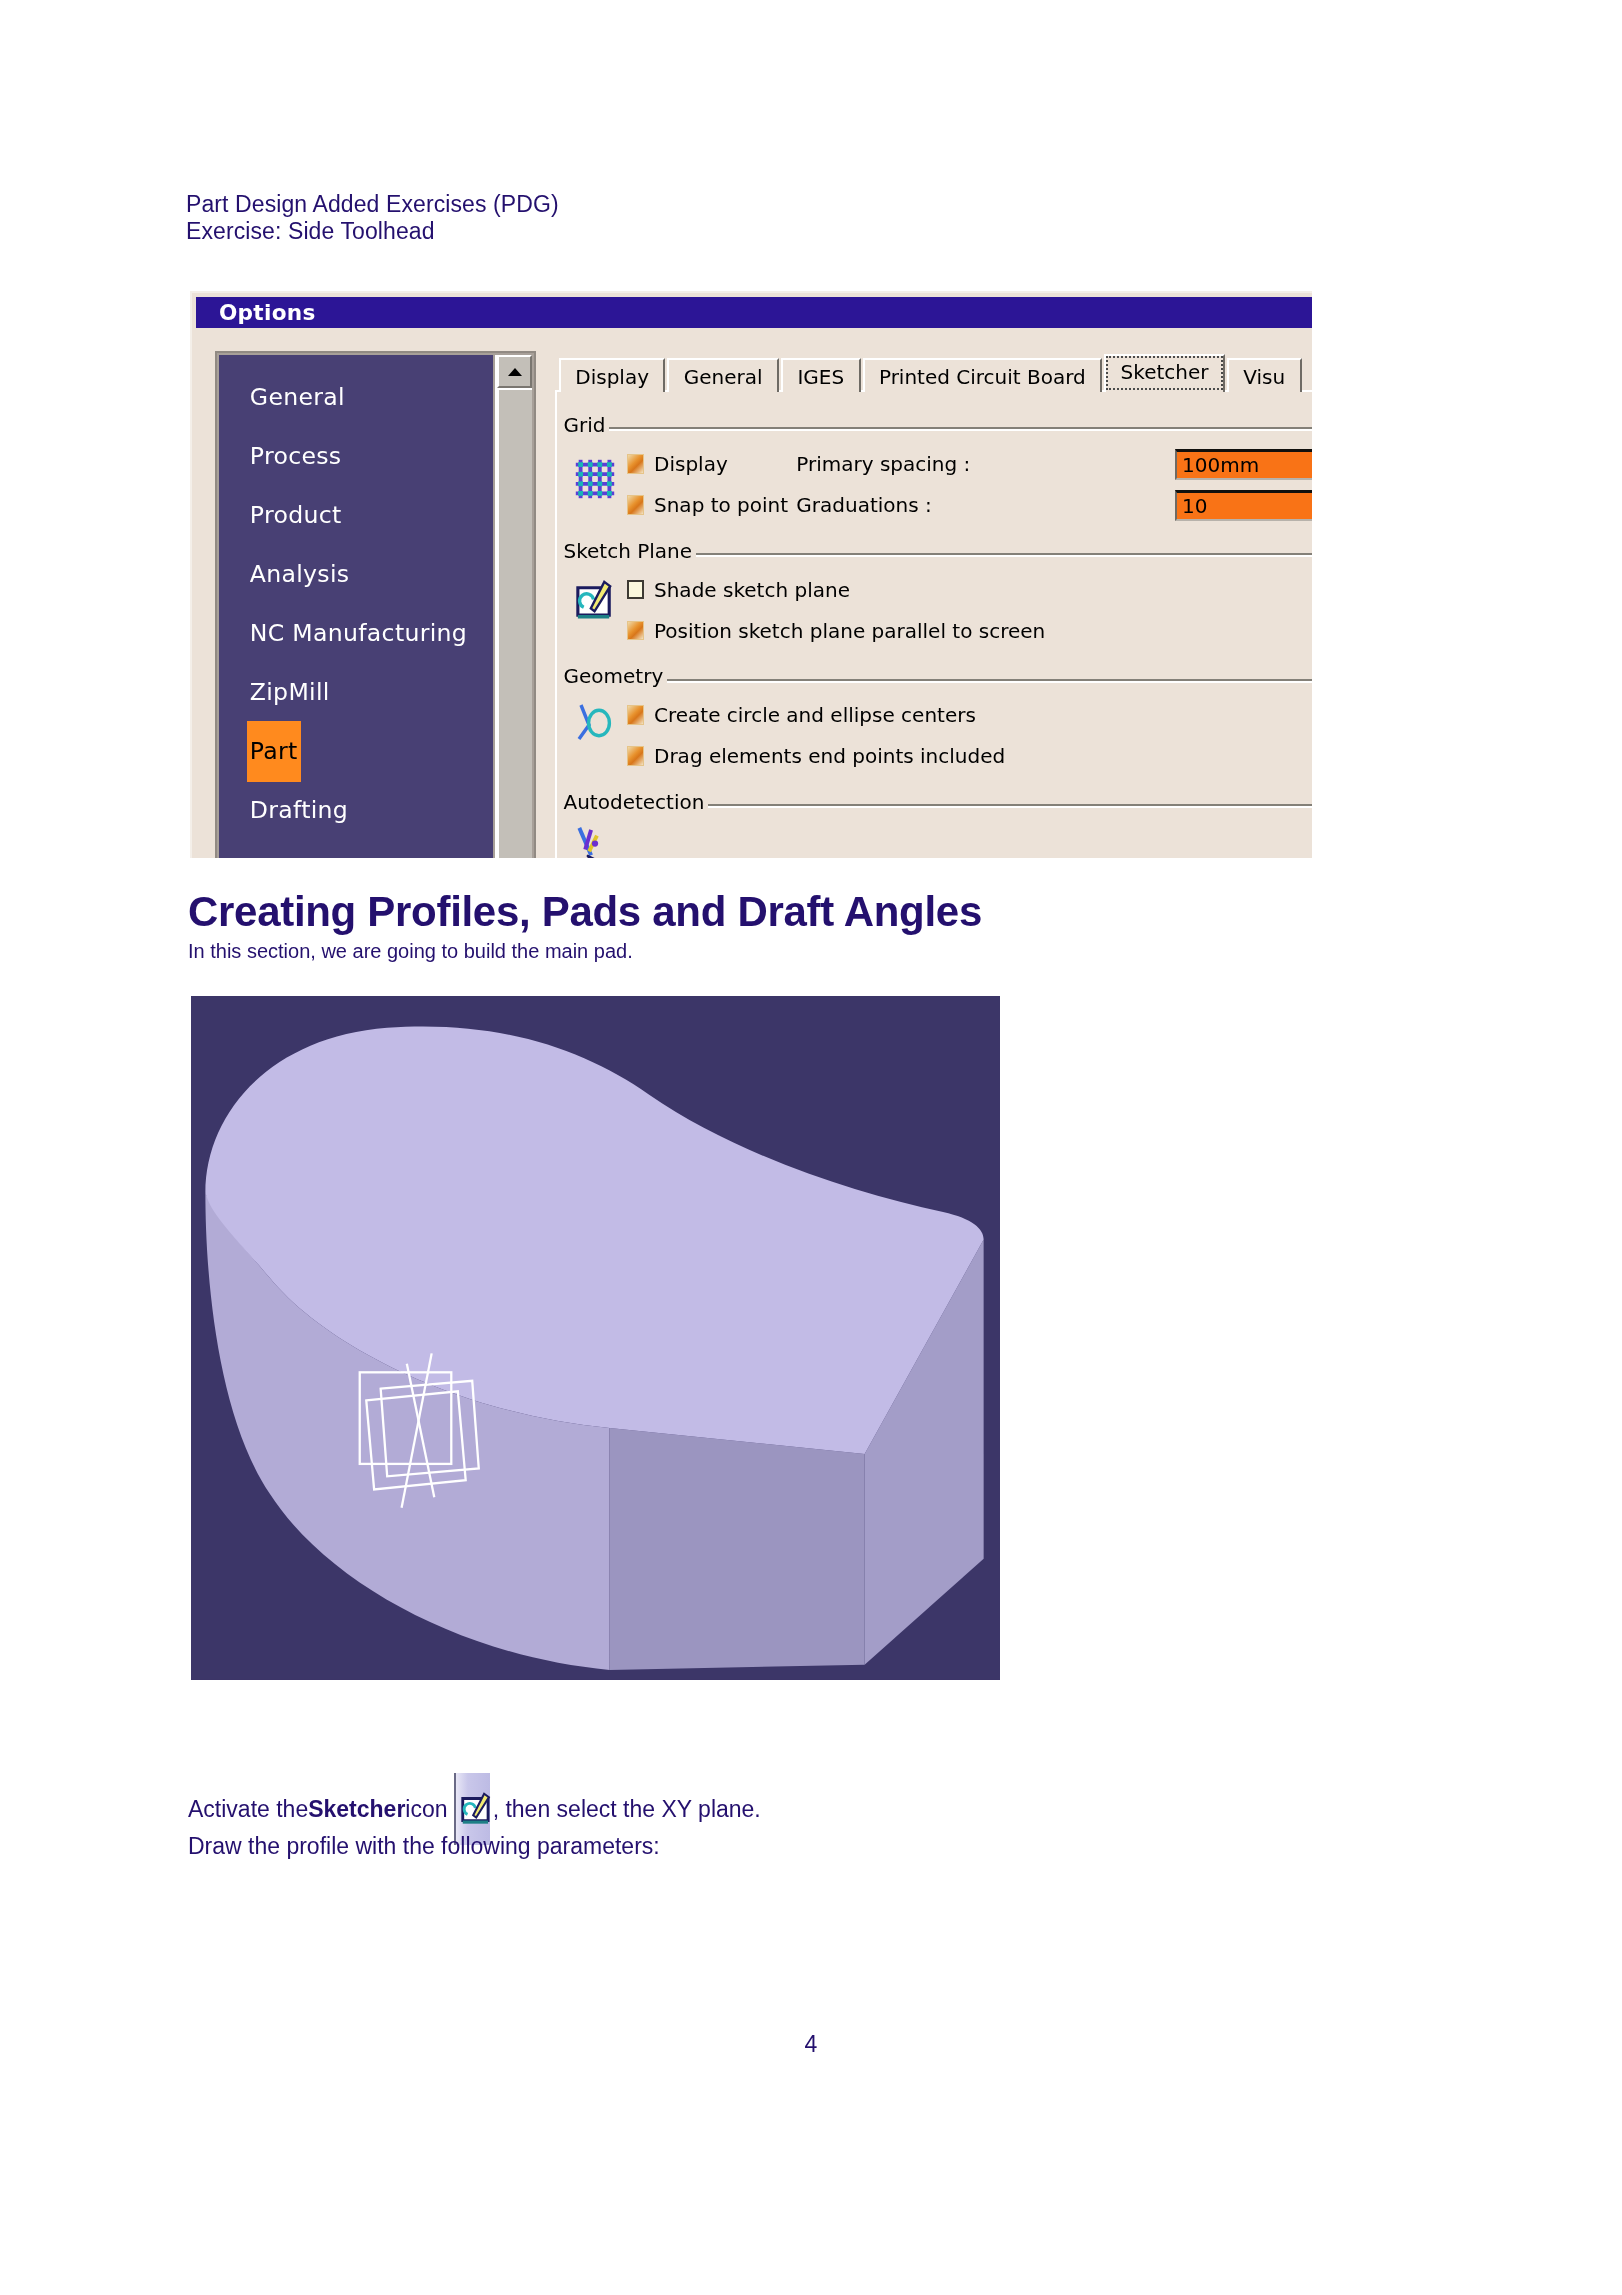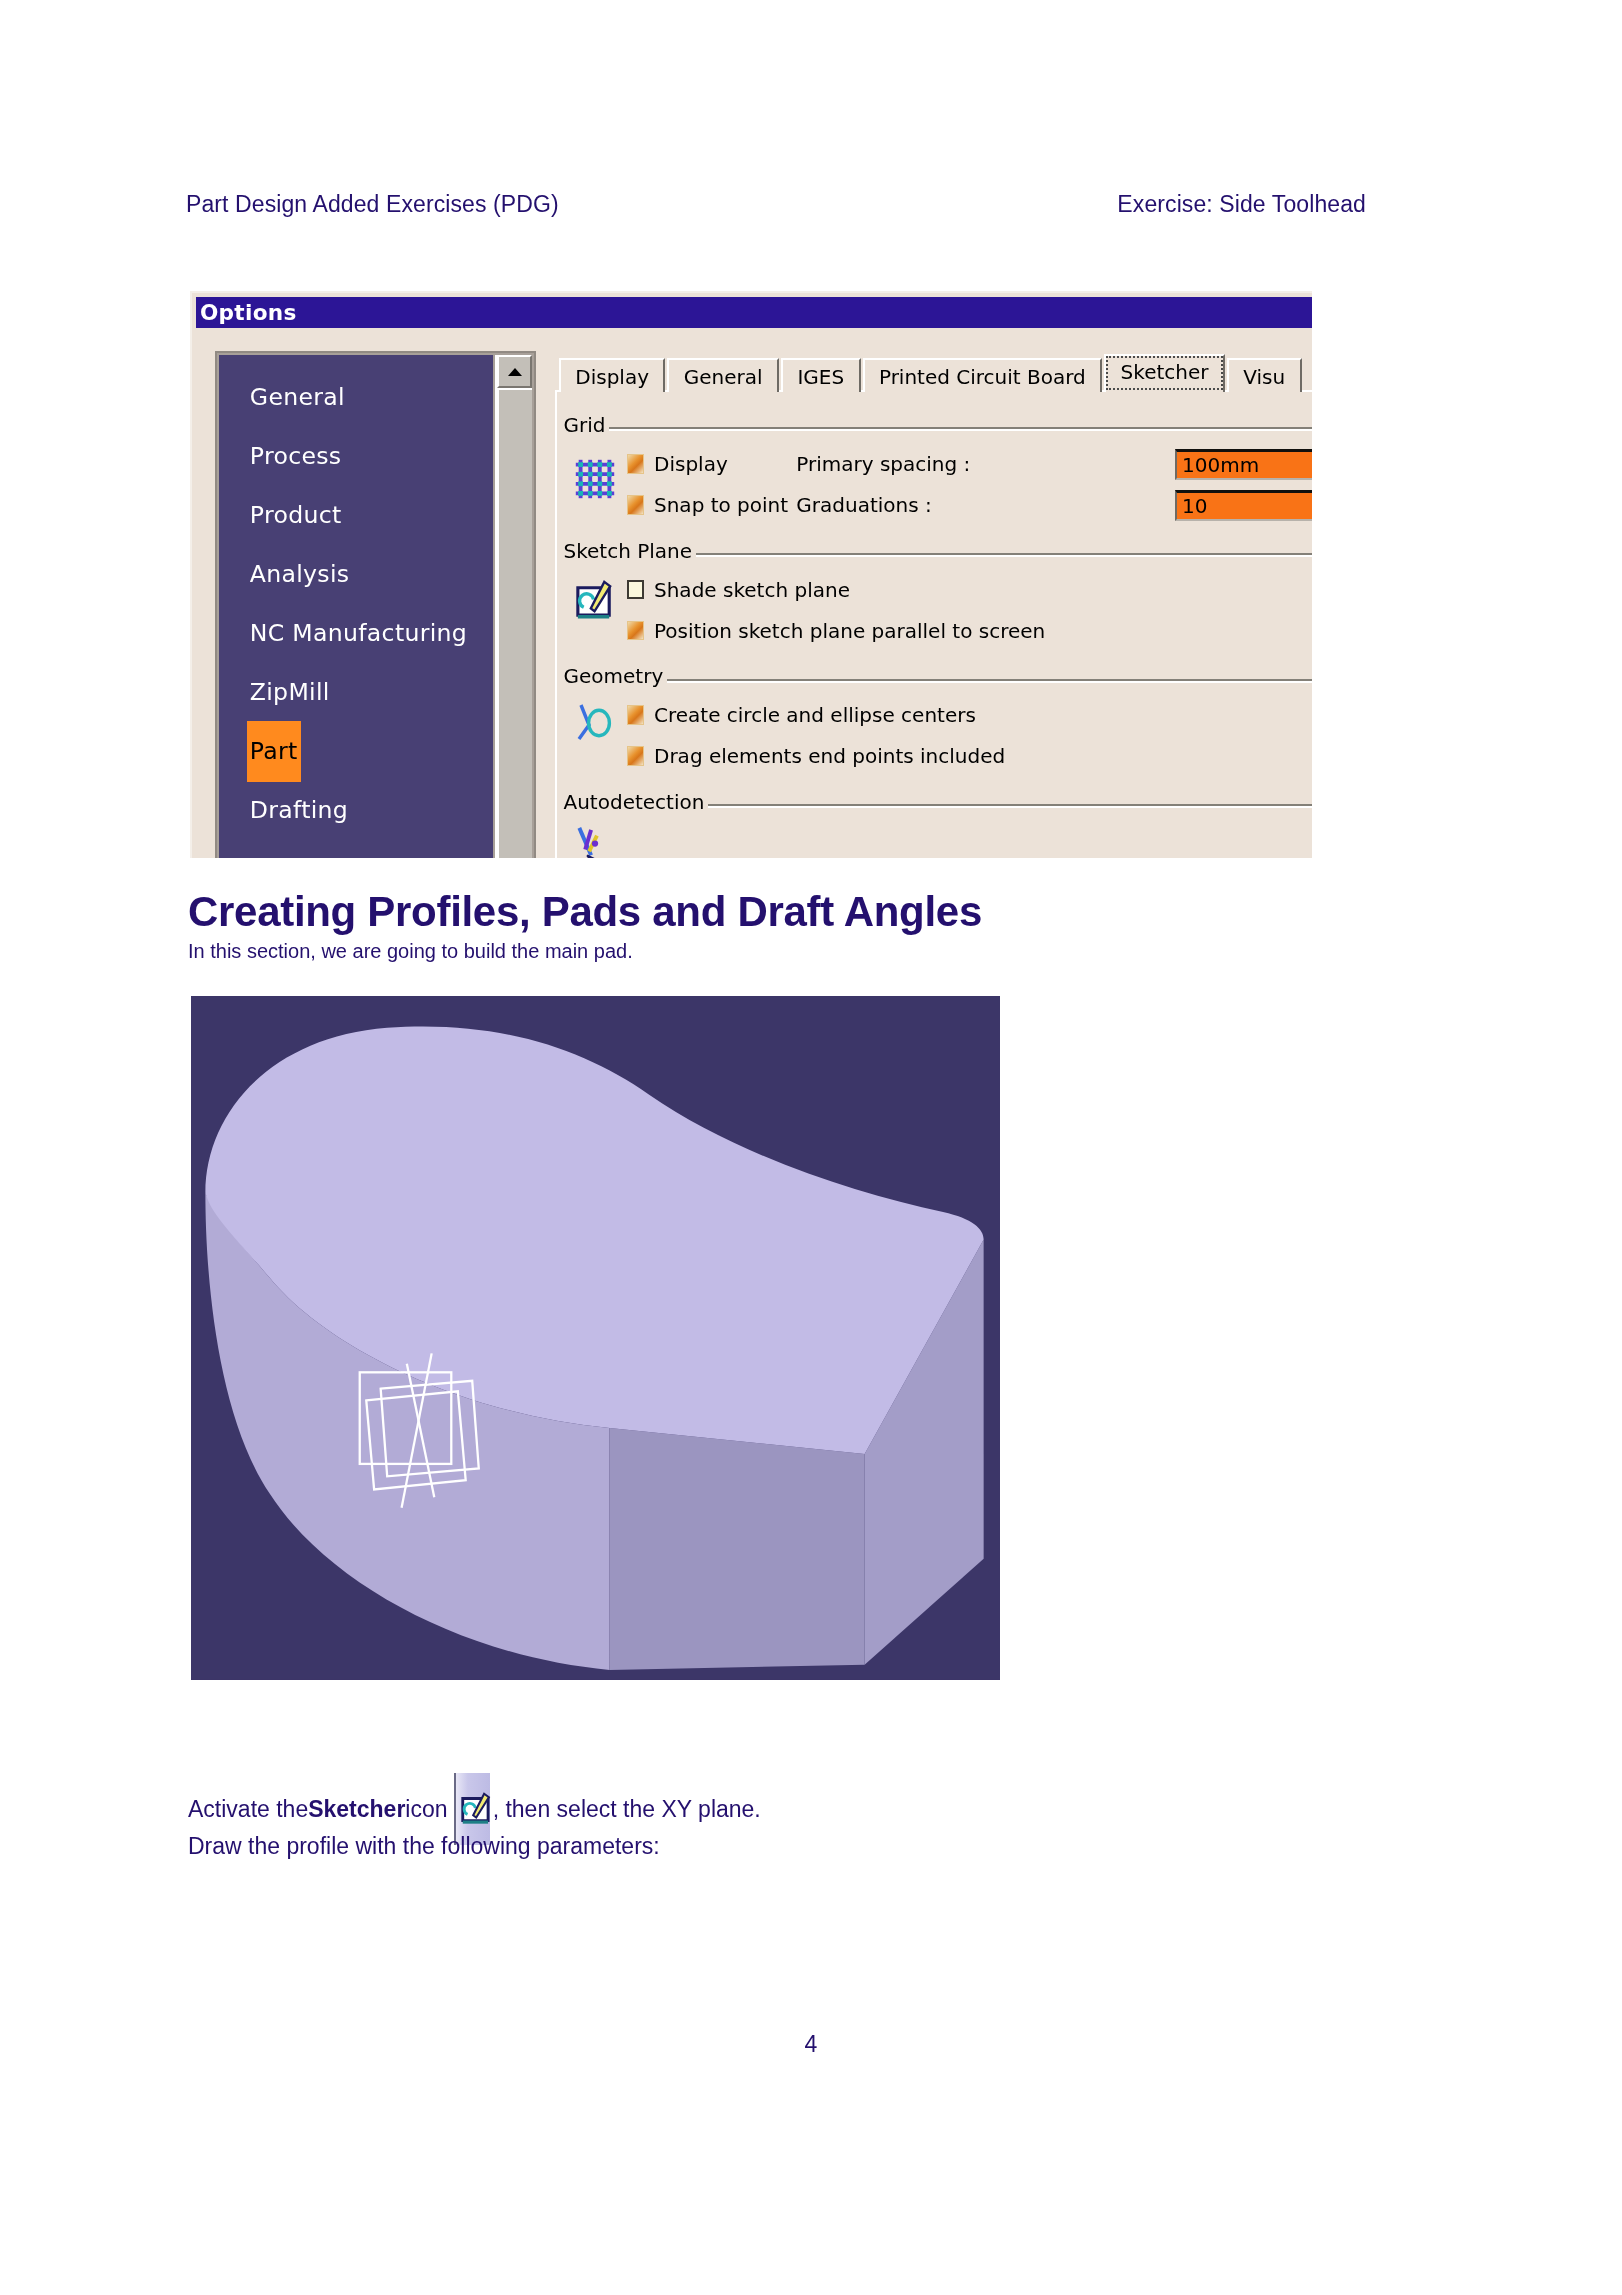--- a/index.html
+++ b/index.html
@@ -24,20 +24,21 @@
 
   
   .doc-header {
     position: absolute;
     left: 186px;
     top: 191px;
     width: 1249px;
     display: flex;
     justify-content: space-between;
     align-items: baseline;
+    flex-direction: column;
   }
   .doc-header span {
     font-size: 23px;
     color: #24106e;
     letter-spacing: 0.1px;
     white-space: nowrap;
   }
   .doc-header .hdr-right {
     margin-right: 69px;
   }
@@ -71,21 +72,21 @@
     width: 1189px;
     height: 31px;
     background: #2c1596;
     display: flex;
     align-items: center;
   }
   .dlg-title {
     color: #ffffff;
     font-size: 21.6px;
     font-weight: bold;
-    padding-left: 4px;
+    padding-left: 23px;
     letter-spacing: 0.3px;
     font-family: "DejaVu Sans", sans-serif;
   }
 
   
   .tree-wrap {
     position: absolute;
     left: 23px;
     top: 58px;
     width: 321px;

